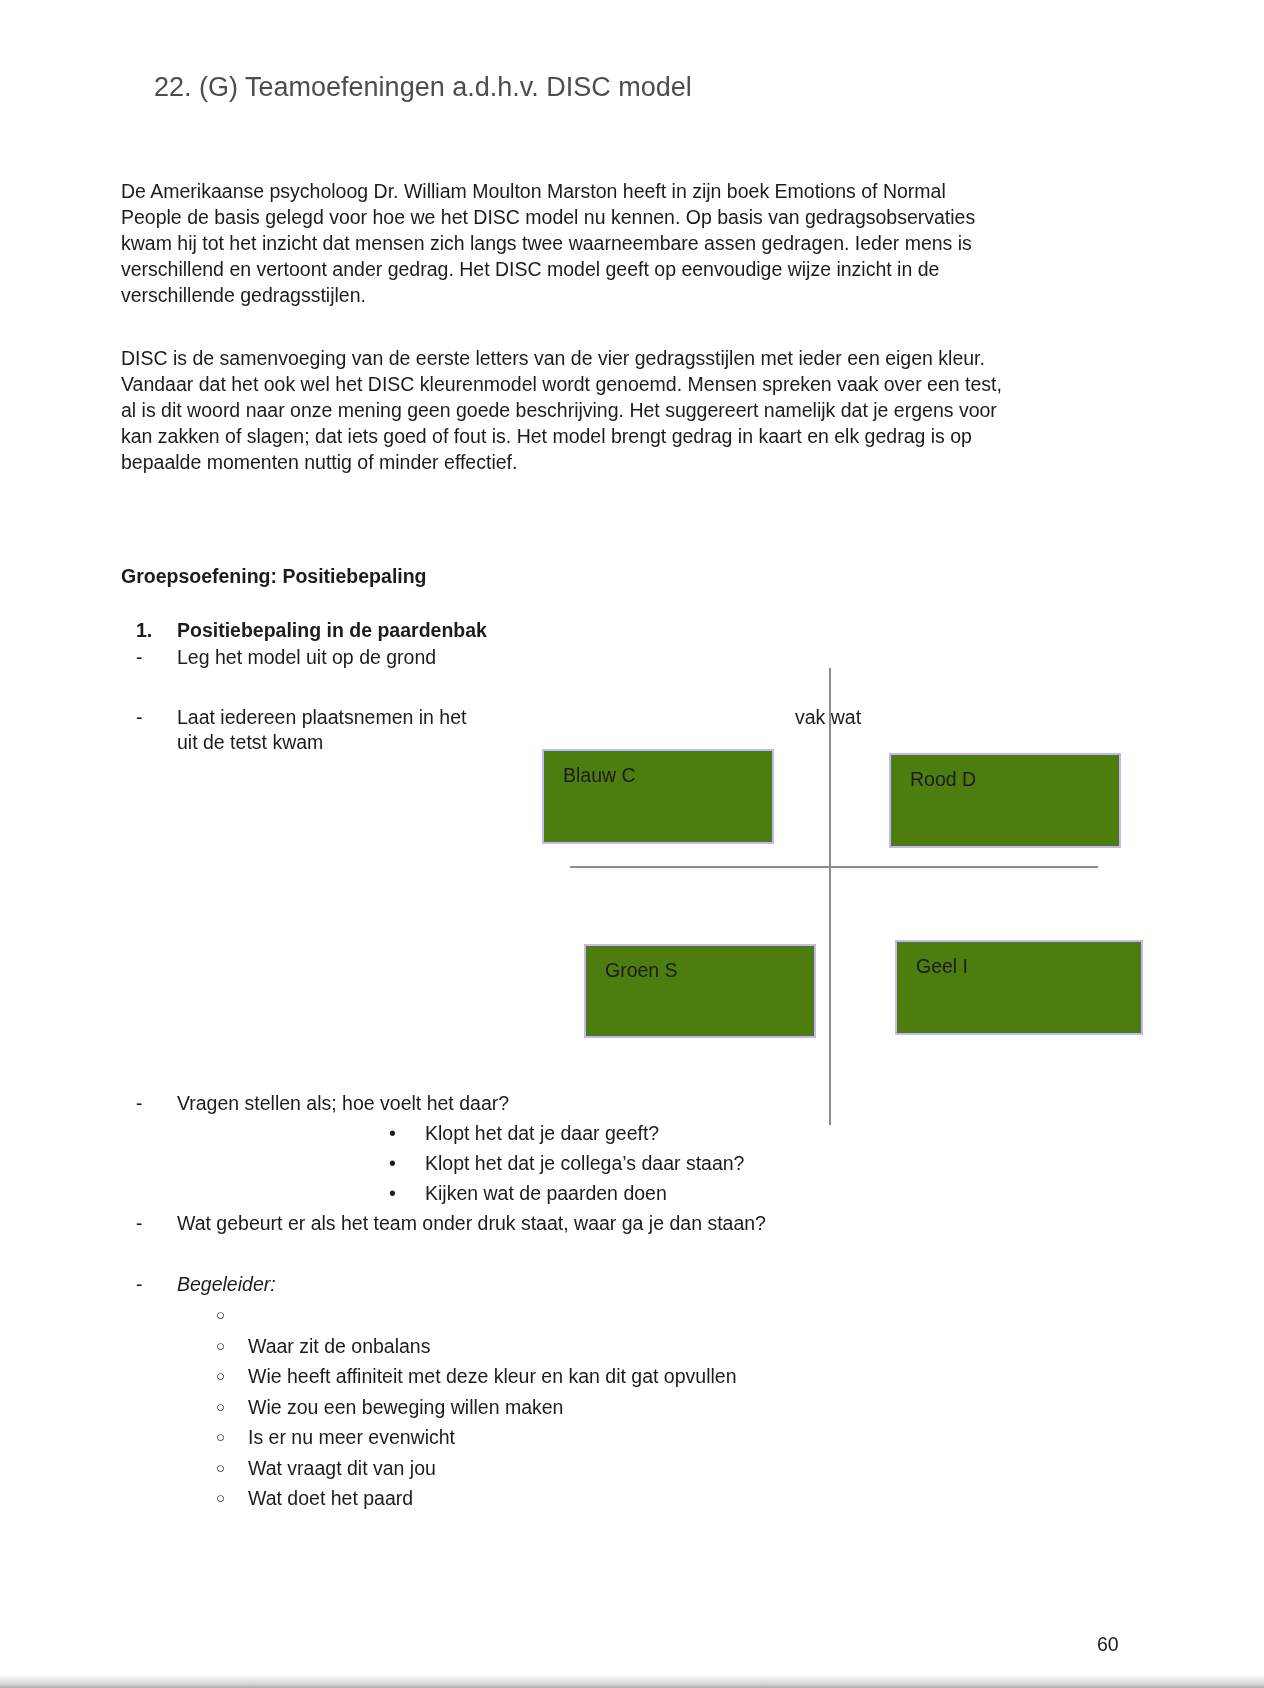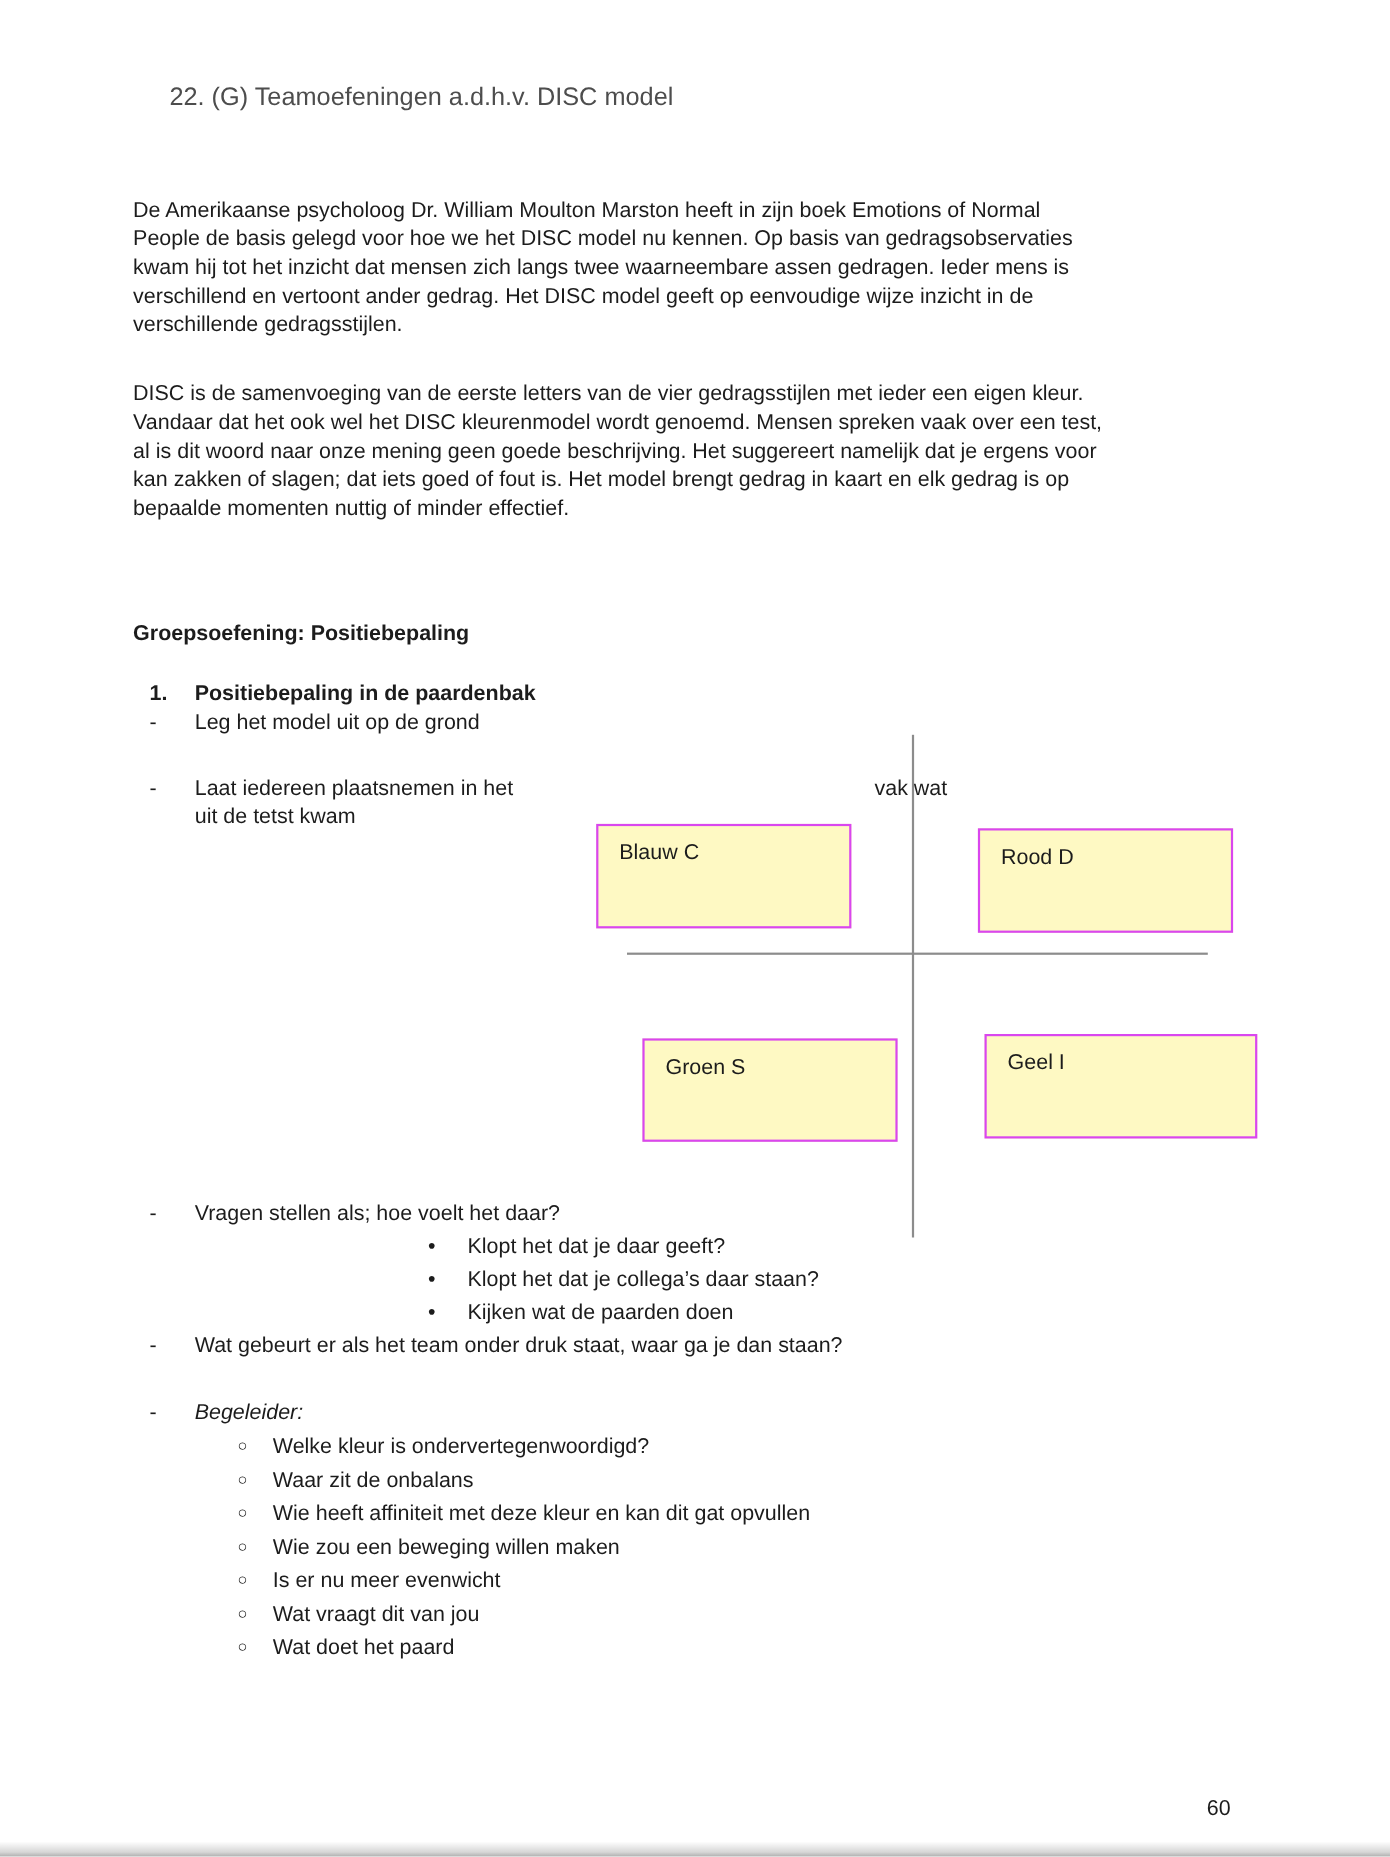--- a/index.html
+++ b/index.html
@@ -18,32 +18,32 @@
     line-height: 26px;
     color: #1c1c1c;
     white-space: pre-line;
   }
   .para { width: 1120px; }
   .bold { font-weight: bold; }
   .italic { font-style: italic; }
   .title {
     position: absolute;
     left: 154px; top: 72px;
-    font-size: 23px;
+    font-size: 27px;
     line-height: 30px;
     color: #4d4d4d;
     font-weight: 400;
     white-space: nowrap;
   }
   .marker { position: absolute; font-size: 19.5px; line-height: 26px; color: #1c1c1c; }
   .circle-marker { font-size: 15px; line-height: 26px; }
   .qbox {
     position: absolute;
-    border: 2px solid #d946ef;
-    background: #fef9c3;
+    border: 2px solid #c4b5fd;
+    background: #4d7c0f;
     box-sizing: border-box;
   }
   .qbox .qlabel {
     position: absolute;
     left: 19px; top: 11px;
     font-size: 19.5px;
     line-height: 26px;
     color: #1c1c1c;
     white-space: nowrap;
   }
@@ -129,21 +129,20 @@
   <span class="marker" style="left:389px; top:1180px;">•</span>
   <span class="t" style="left:425px; top:1180px;">Kijken wat de paarden doen</span>
 
   <span class="marker" style="left:136px; top:1210px;">-</span>
   <span class="t" style="left:177px; top:1210px;">Wat gebeurt er als het team onder druk staat, waar ga je dan staan?</span>
 
   <span class="marker" style="left:136px; top:1271px;">-</span>
   <span class="t italic" style="left:177px; top:1271px;">Begeleider:</span>
 
   <span class="marker circle-marker" style="left:216px; top:1302px;">○</span>
-  <span class="t" style="left:248px; top:1302px;">Welke kleur is ondervertegenwoordigd?</span>
 
   <span class="marker circle-marker" style="left:216px; top:1333px;">○</span>
   <span class="t" style="left:248px; top:1333px;">Waar zit de onbalans</span>
 
   <span class="marker circle-marker" style="left:216px; top:1363px;">○</span>
   <span class="t" style="left:248px; top:1363px;">Wie heeft affiniteit met deze kleur en kan dit gat opvullen</span>
 
   <span class="marker circle-marker" style="left:216px; top:1394px;">○</span>
   <span class="t" style="left:248px; top:1394px;">Wie zou een beweging willen maken</span>
 

